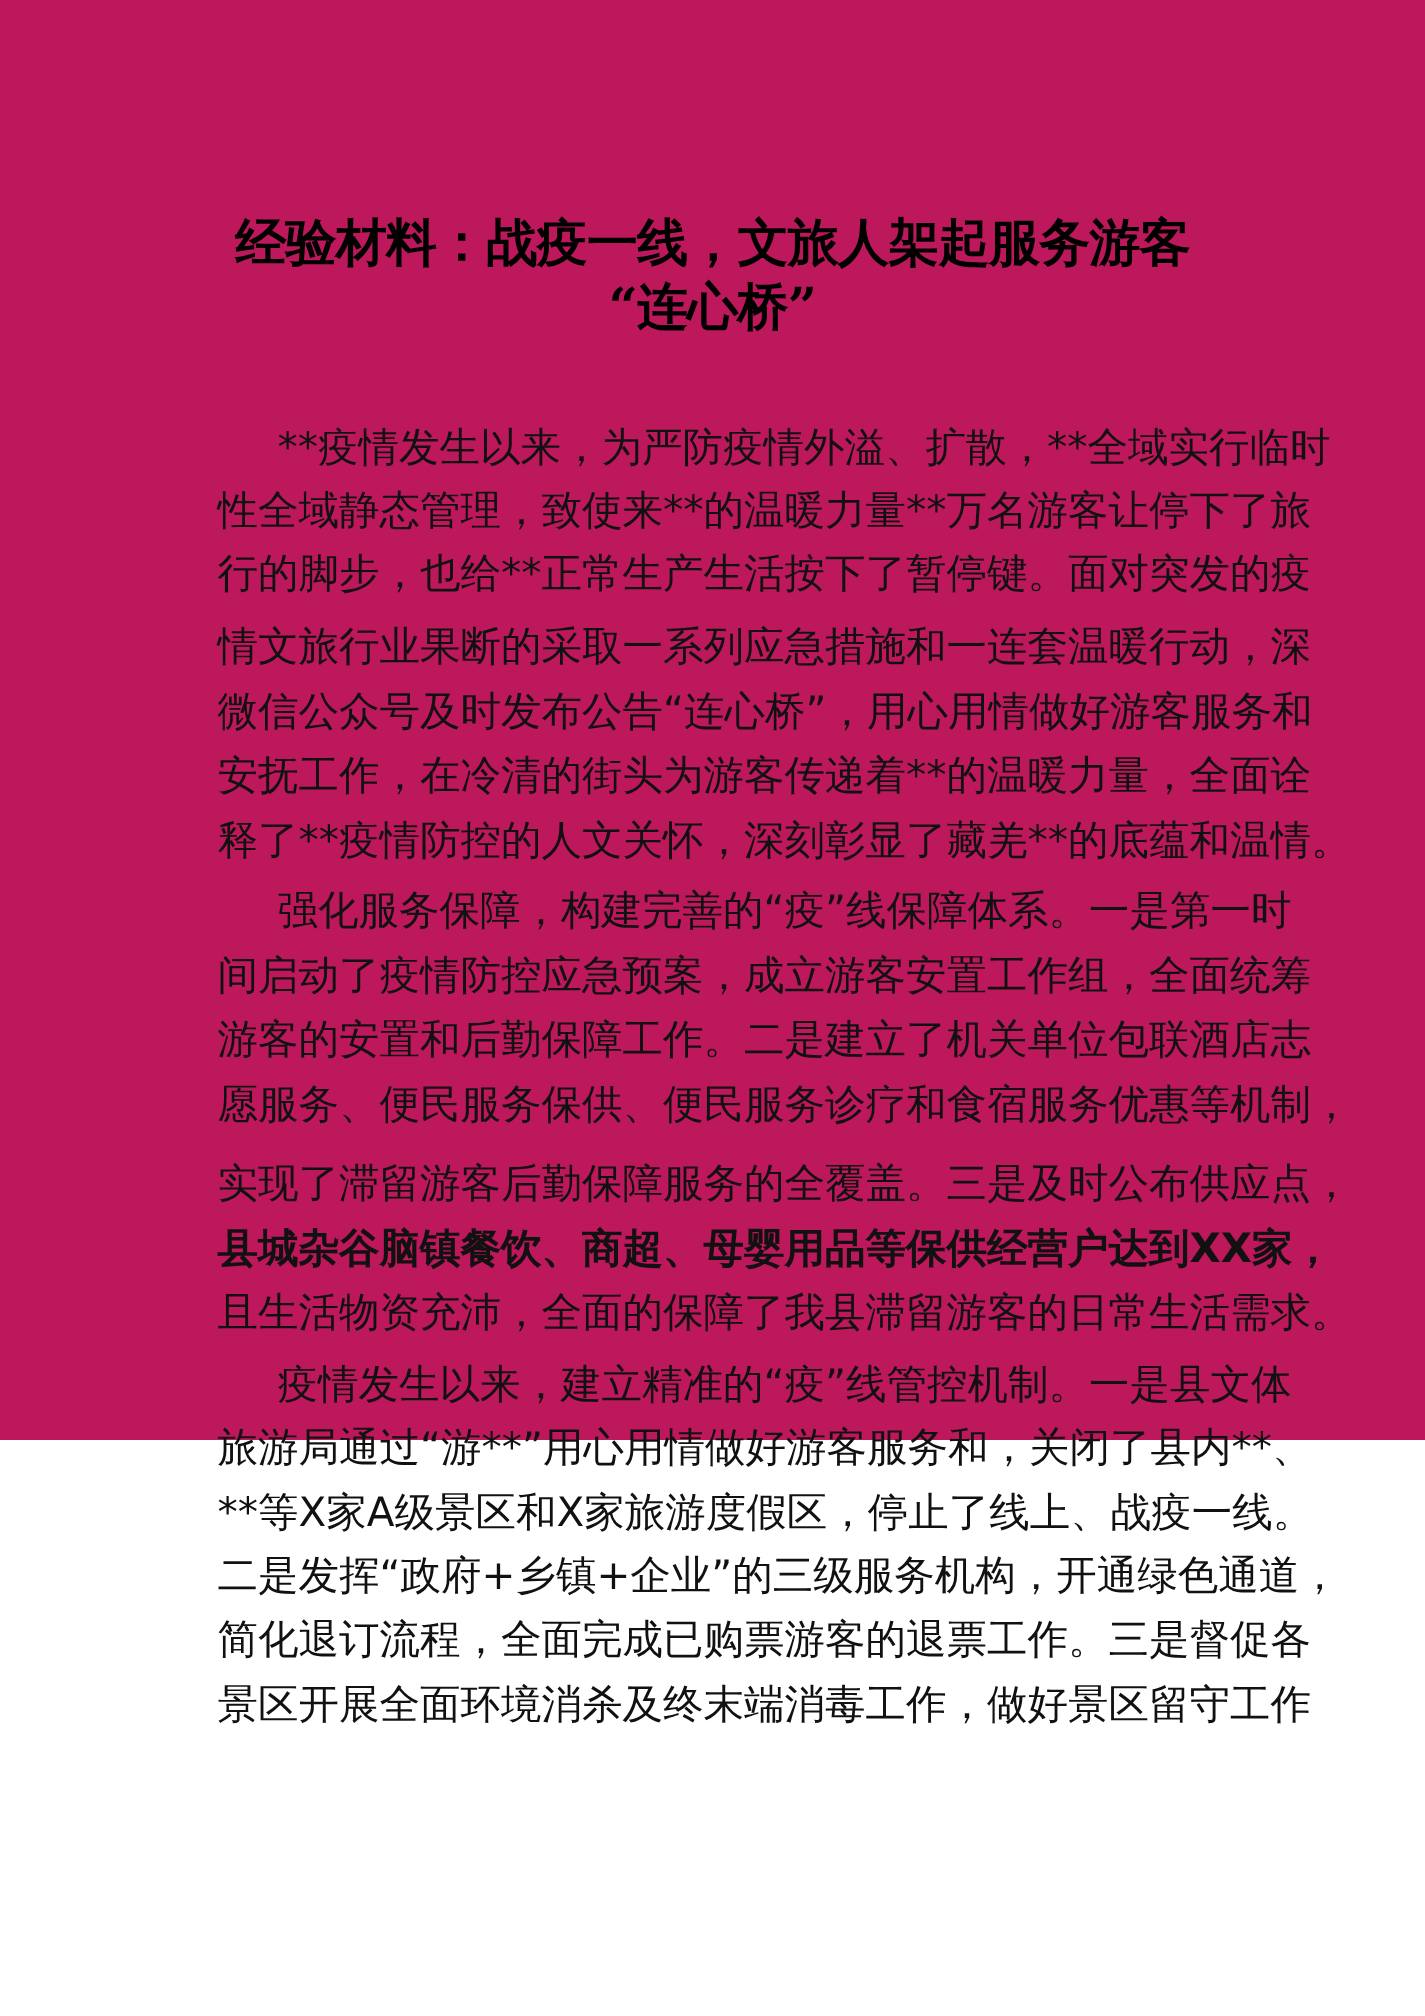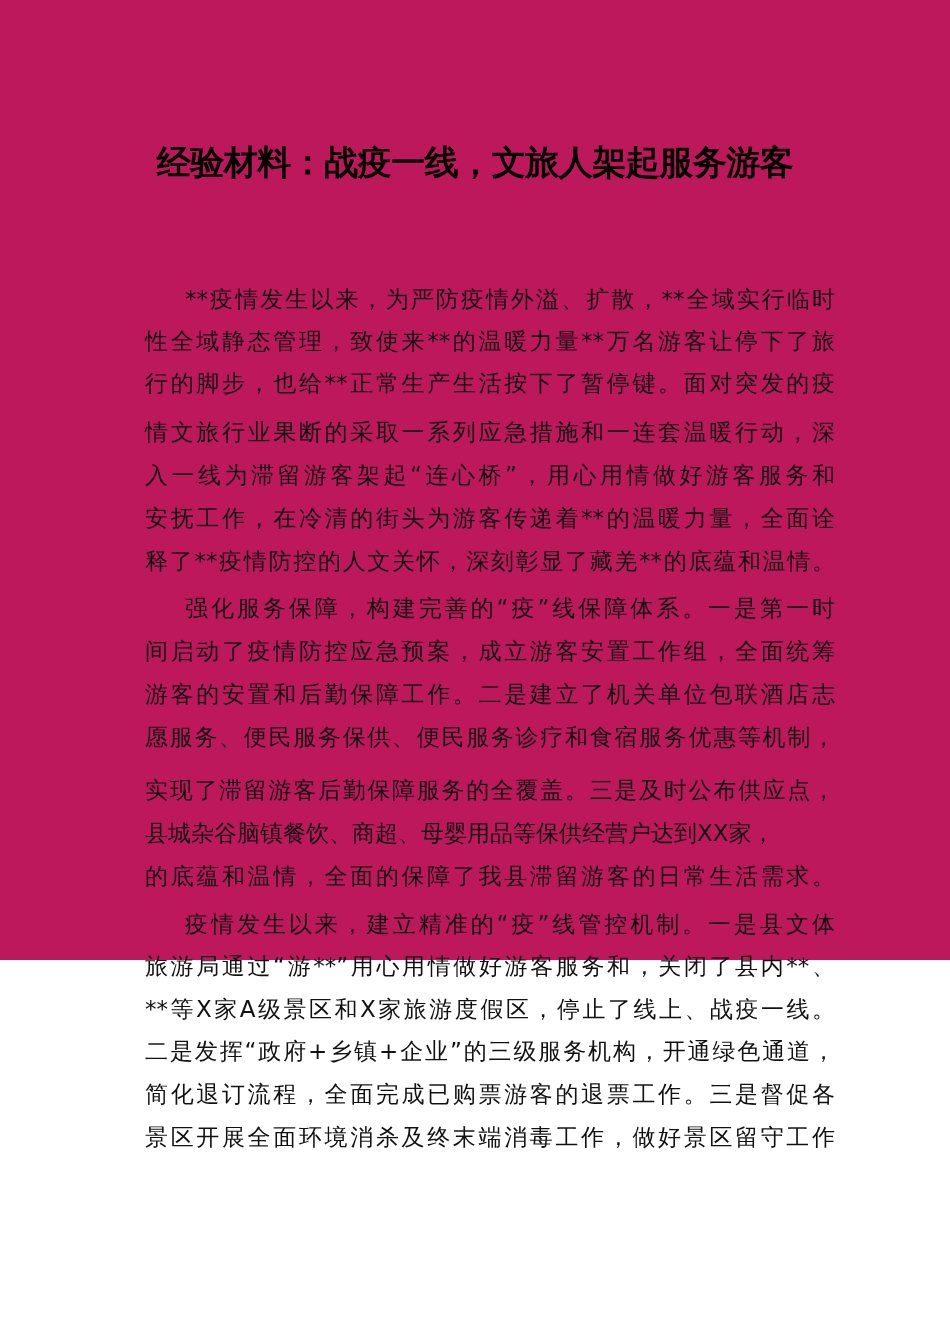--- a/index.html
+++ b/index.html
@@ -9,52 +9,53 @@
     position: absolute; left: 100px; width: 750px; text-align: center;
     font-family: "DejaVu Serif", "Liberation Serif", serif;
     font-weight: bold; font-size: 34px; color: #000; line-height: 46px;
     letter-spacing: -0.5px;
   }
   .title.l1 { top: 139px; }
   .title.l2 { top: 182px; }
   .body-line {
     position: absolute; left: 145px; width: 690px;
     font-family: "DejaVu Sans", "Liberation Sans", sans-serif;
-    font-size: 23px; color: #111; height: 40px; line-height: 40px;
+    font-size: 27px; color: #111; height: 40px; line-height: 40px;
     text-align: justify; text-align-last: justify;
     white-space: nowrap; overflow: visible;
   }
   .body-line.indent { left: 185px; width: 650px; }
-  .body-line.last { text-align-last: left; }
+  .body-line.last { text-align-last: left; font-weight: bold; }
 </style>
 </head>
 <body>
 
 <div class="page">
 
   <div class="title l1">经验材料：战疫一线，文旅人架起服务游客</div>
+  <div class="title l2">“连心桥”</div>
 
   <div>
     <div class="body-line indent" style="top:279px">**疫情发生以来，为严防疫情外溢、扩散，**全域实行临时</div>
     <div class="body-line" style="top:321px">性全域静态管理，致使来**的温暖力量**万名游客让停下了旅</div>
     <div class="body-line" style="top:363px">行的脚步，也给**正常生产生活按下了暂停键。面对突发的疫</div>
     <div class="body-line" style="top:412px">情文旅行业果断的采取一系列应急措施和一连套温暖行动，深</div>
-    <div class="body-line" style="top:455px">入一线为滞留游客架起“连心桥”，用心用情做好游客服务和</div>
+    <div class="body-line" style="top:455px">微信公众号及时发布公告“连心桥”，用心用情做好游客服务和</div>
     <div class="body-line" style="top:498px">安抚工作，在冷清的街头为游客传递着**的温暖力量，全面诠</div>
     <div class="body-line" style="top:541px">释了**疫情防控的人文关怀，深刻彰显了藏羌**的底蕴和温情。</div>
   </div>
 
   <div>
     <div class="body-line indent" style="top:588px">强化服务保障，构建完善的“疫”线保障体系。一是第一时</div>
     <div class="body-line" style="top:631px">间启动了疫情防控应急预案，成立游客安置工作组，全面统筹</div>
     <div class="body-line" style="top:674px">游客的安置和后勤保障工作。二是建立了机关单位包联酒店志</div>
     <div class="body-line" style="top:717px">愿服务、便民服务保供、便民服务诊疗和食宿服务优惠等机制，</div>
     <div class="body-line" style="top:770px">实现了滞留游客后勤保障服务的全覆盖。三是及时公布供应点，</div>
     <div class="body-line last" style="top:813px">县城杂谷脑镇餐饮、商超、母婴用品等保供经营户达到XX家，</div>
-    <div class="body-line" style="top:856px">的底蕴和温情，全面的保障了我县滞留游客的日常生活需求。</div>
+    <div class="body-line" style="top:856px">且生活物资充沛，全面的保障了我县滞留游客的日常生活需求。</div>
   </div>
 
   <div>
     <div class="body-line indent" style="top:904px">疫情发生以来，建立精准的“疫”线管控机制。一是县文体</div>
     <div class="body-line" style="top:946px">旅游局通过“游**”用心用情做好游客服务和，关闭了县内**、</div>
     <div class="body-line" style="top:989px">**等X家A级景区和X家旅游度假区，停止了线上、战疫一线。</div>
     <div class="body-line" style="top:1031px">二是发挥“政府+乡镇+企业”的三级服务机构，开通绿色通道，</div>
     <div class="body-line" style="top:1074px">简化退订流程，全面完成已购票游客的退票工作。三是督促各</div>
     <div class="body-line" style="top:1117px">景区开展全面环境消杀及终末端消毒工作，做好景区留守工作</div>
   </div>

